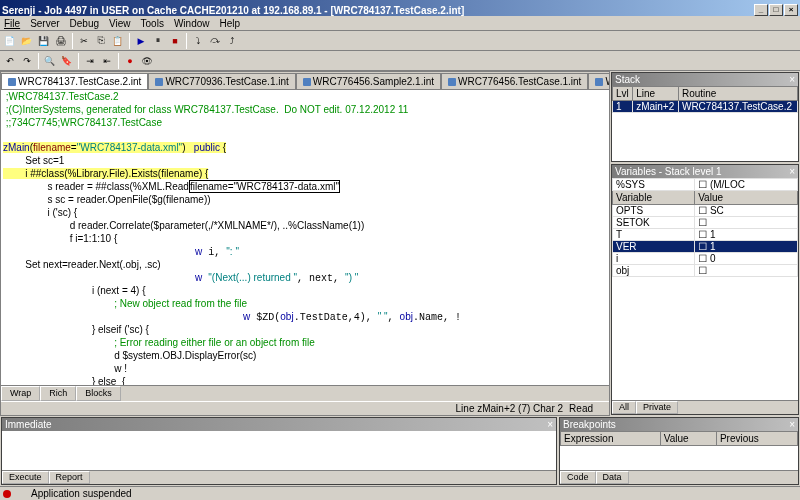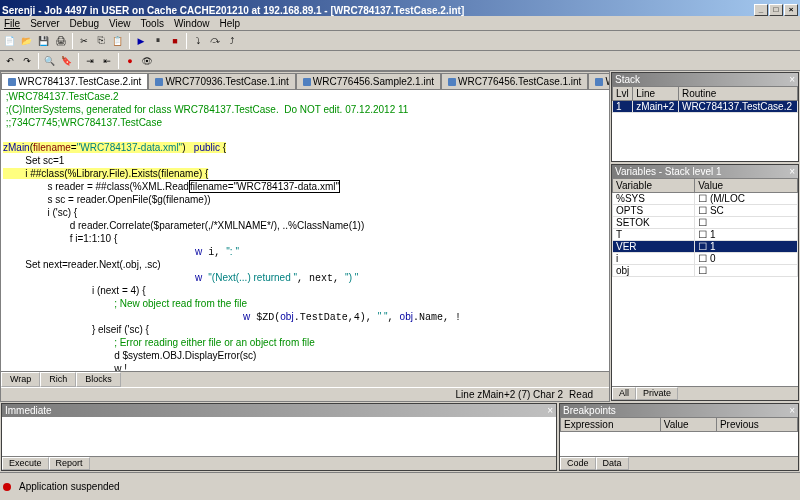--- a/index.html
+++ b/index.html
@@ -25,21 +25,21 @@
 .statusline { height:14px; background:#d4d0c8; border-top:1px solid #fff; font-size:9px; display:flex; justify-content:flex-end; padding:0 16px; align-items:center; gap:6px;}
 .panel { border: 1px solid #404040; background:#d4d0c8; display:flex; flex-direction:column; margin:1px;}
 .panel-title { background: linear-gradient(to right,#7b7b7b,#c0c0c0); color:#fff; font-size:9px; padding:1px 3px; display:flex; justify-content:space-between;}
 .grid { flex:1; background:#fff; overflow:auto; min-height:0;}
 .grid table { border-collapse: collapse; width:100%; font-size:9px;}
 .grid th { background:#d4d0c8; border:1px solid #808080; padding:1px 3px; text-align:left; font-weight:normal;}
 .grid td { border:1px solid #e0e0e0; padding:0 3px;}
 .grid tr.sel { background:#0a246a; color:#fff;}
 .bottom { height: 70px; display:flex; }
 .bottom .panel { flex:1; }
-.statusbar { height:28px; background:#d4d0c8; border-top:1px solid #808080; display:flex; align-items:center; padding:0 3px; font-size:9px; gap:8px;}
+.statusbar { height:14px; background:#d4d0c8; border-top:1px solid #808080; display:flex; align-items:center; padding:0 3px; font-size:9px; gap:20px;}
 .dot-red { width:8px;height:8px;background:#c00;border-radius:50%;}
 .kw{color:#0000a0;} .str{color:#008080;} .cmt{color:#009000;} .dir{color:#800000;}
 .hl-y{background:#ffff80;} .hl-sel{border:1px solid #000;background:#fff;}
 .mini-tabs{display:flex;height:14px;background:#d4d0c8;border-top:1px solid #808080;}
 .mini-tabs span{padding:0 6px;border:1px outset #fff;font-size:9px;}
 </style>
 </head>
 <body>
 
 <div class="titlebar">
@@ -181,26 +181,26 @@
     </div>
     <div class="panel" style="flex:1;min-height:0">
       <div class="panel-title">
           <span>Variables - Stack level 1</span>
           <span>×</span>
         </div>
       <div class="grid">
         <table>
           <tbody>
               <tr>
+                <td>%SYS</td>
+                <td>☐ (M/LOC</td>
+              </tr>
+          <tr>
                 <th>Variable</th>
                 <th>Value</th>
-              </tr>
-          <tr>
-                <td>%SYS</td>
-                <td>☐ (M/LOC</td>
               </tr>
           <tr>
                 <td>OPTS</td>
                 <td>☐ SC</td>
               </tr>
           <tr>
                 <td>SETOK</td>
                 <td>☐</td>
               </tr>
           <tr>

